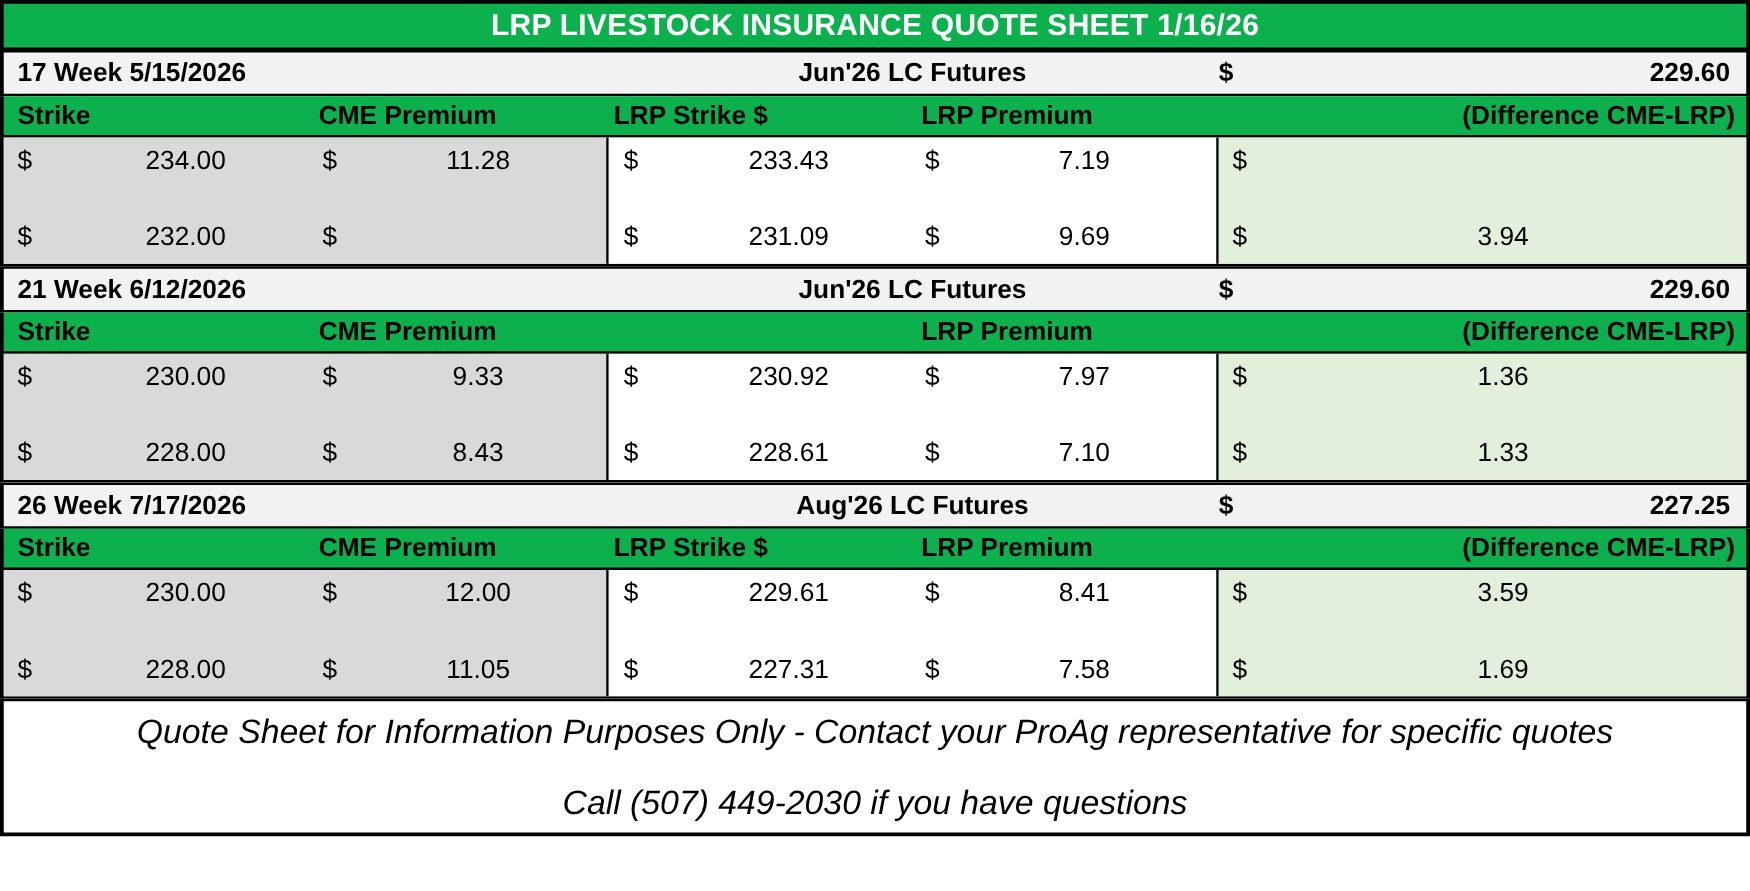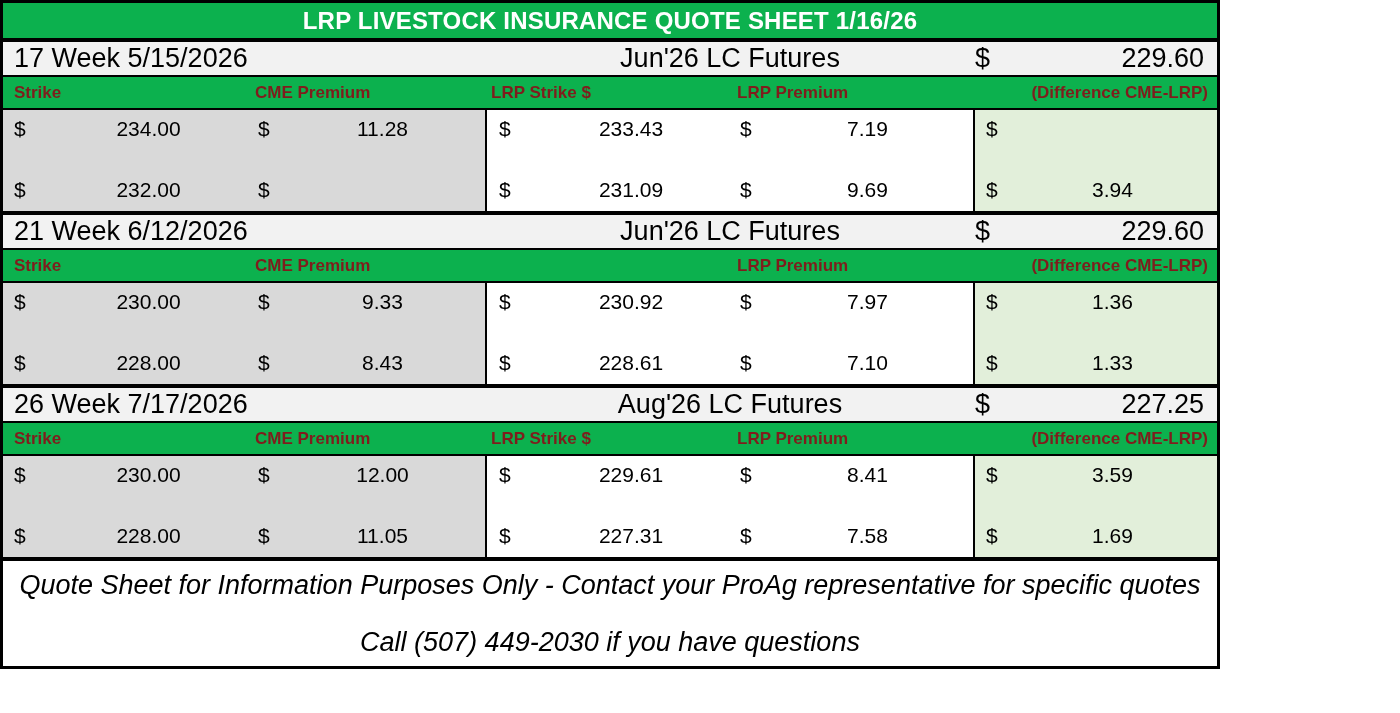--- a/index.html
+++ b/index.html
@@ -20,21 +20,21 @@
     height: 713px;
     box-sizing: border-box;
     background: #ffffff;
   }
 
   
   .row {
     position: relative;
     display: flex;
     box-sizing: border-box;
-    width: 1220px;
+    width: 1400px;
   }
 
   
   .title-banner {
     height: 40px;
     background: #0CB14E;
     border: 3px solid #000000;
     border-bottom: 2px solid #000000;
     display: flex;
     align-items: center;
@@ -54,40 +54,40 @@
     height: 37px;
     background: #F2F2F2;
     border-left: 3px solid #000000;
     border-right: 3px solid #000000;
     border-top: 2px solid #000000;
     border-bottom: 2px solid #000000;
     box-sizing: border-box;
     display: flex;
     align-items: center;
     color: #000000;
-    font-size: 27px;
-    font-weight: normal;
+    font-size: 21px;
+    font-weight: bold;
   }
   .sec-title .c-week   { width: 482px; padding-left: 11px; box-sizing: border-box; white-space: nowrap; }
   .sec-title .c-fut    { width: 490px; text-align: center; box-sizing: border-box; white-space: nowrap; }
   .sec-title .c-dol    { width: 40px; text-align: left; box-sizing: border-box; }
   .sec-title .c-val    { flex: 1; text-align: right; padding-right: 13px; box-sizing: border-box; }
 
   
   .col-head {
     height: 33px;
     background: #0CB14E;
     border-left: 3px solid #000000;
     border-right: 3px solid #000000;
     border-bottom: 2px solid #000000;
     box-sizing: border-box;
     display: flex;
     align-items: center;
-    color: #7f1d1d;
-    font-size: 17px;
+    color: #000000;
+    font-size: 21px;
     font-weight: bold;
   }
   .col-head .h {
     box-sizing: border-box;
     white-space: nowrap;
   }
   .col-head .h-strike { width: 252px; padding-left: 11px; }
   .col-head .h-cme    { width: 232px; }
   .col-head .h-lrps   { width: 250px; padding-left: 4px; }
   .col-head .h-lrpp   { width: 248px; }

